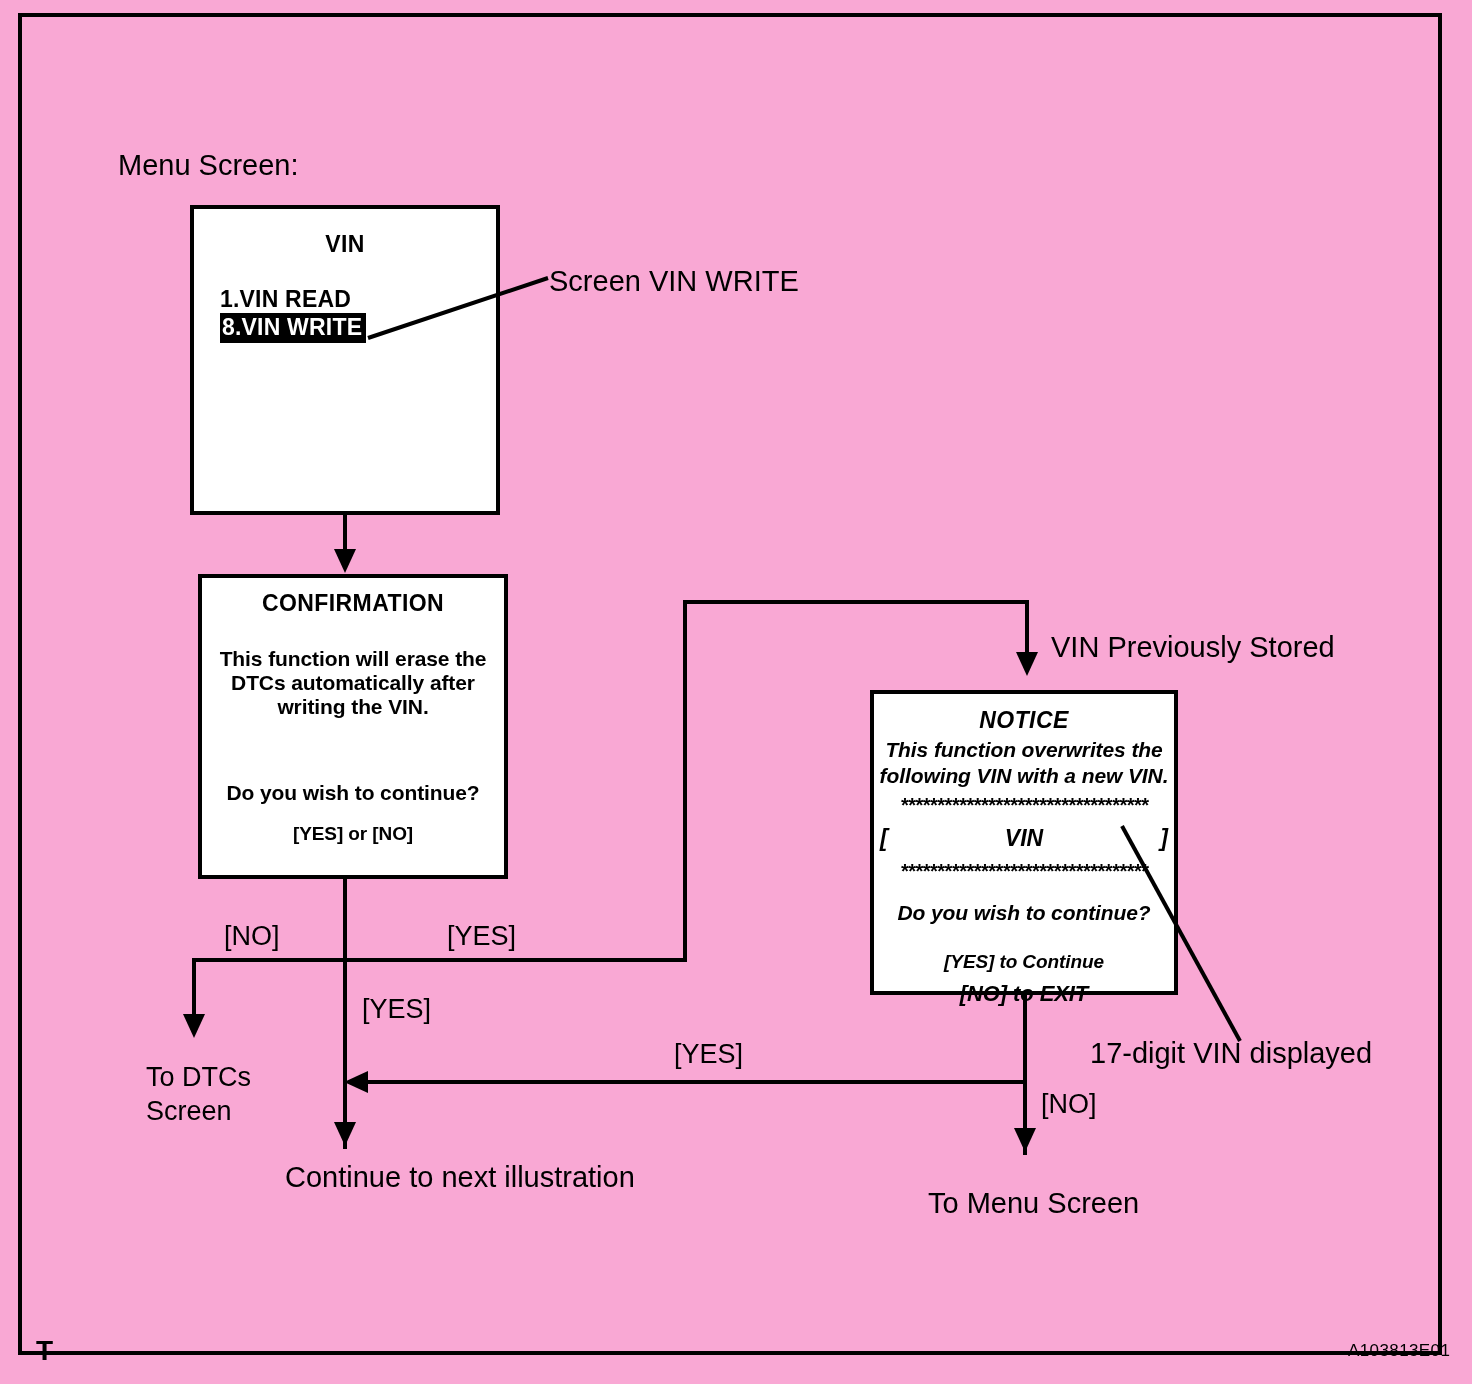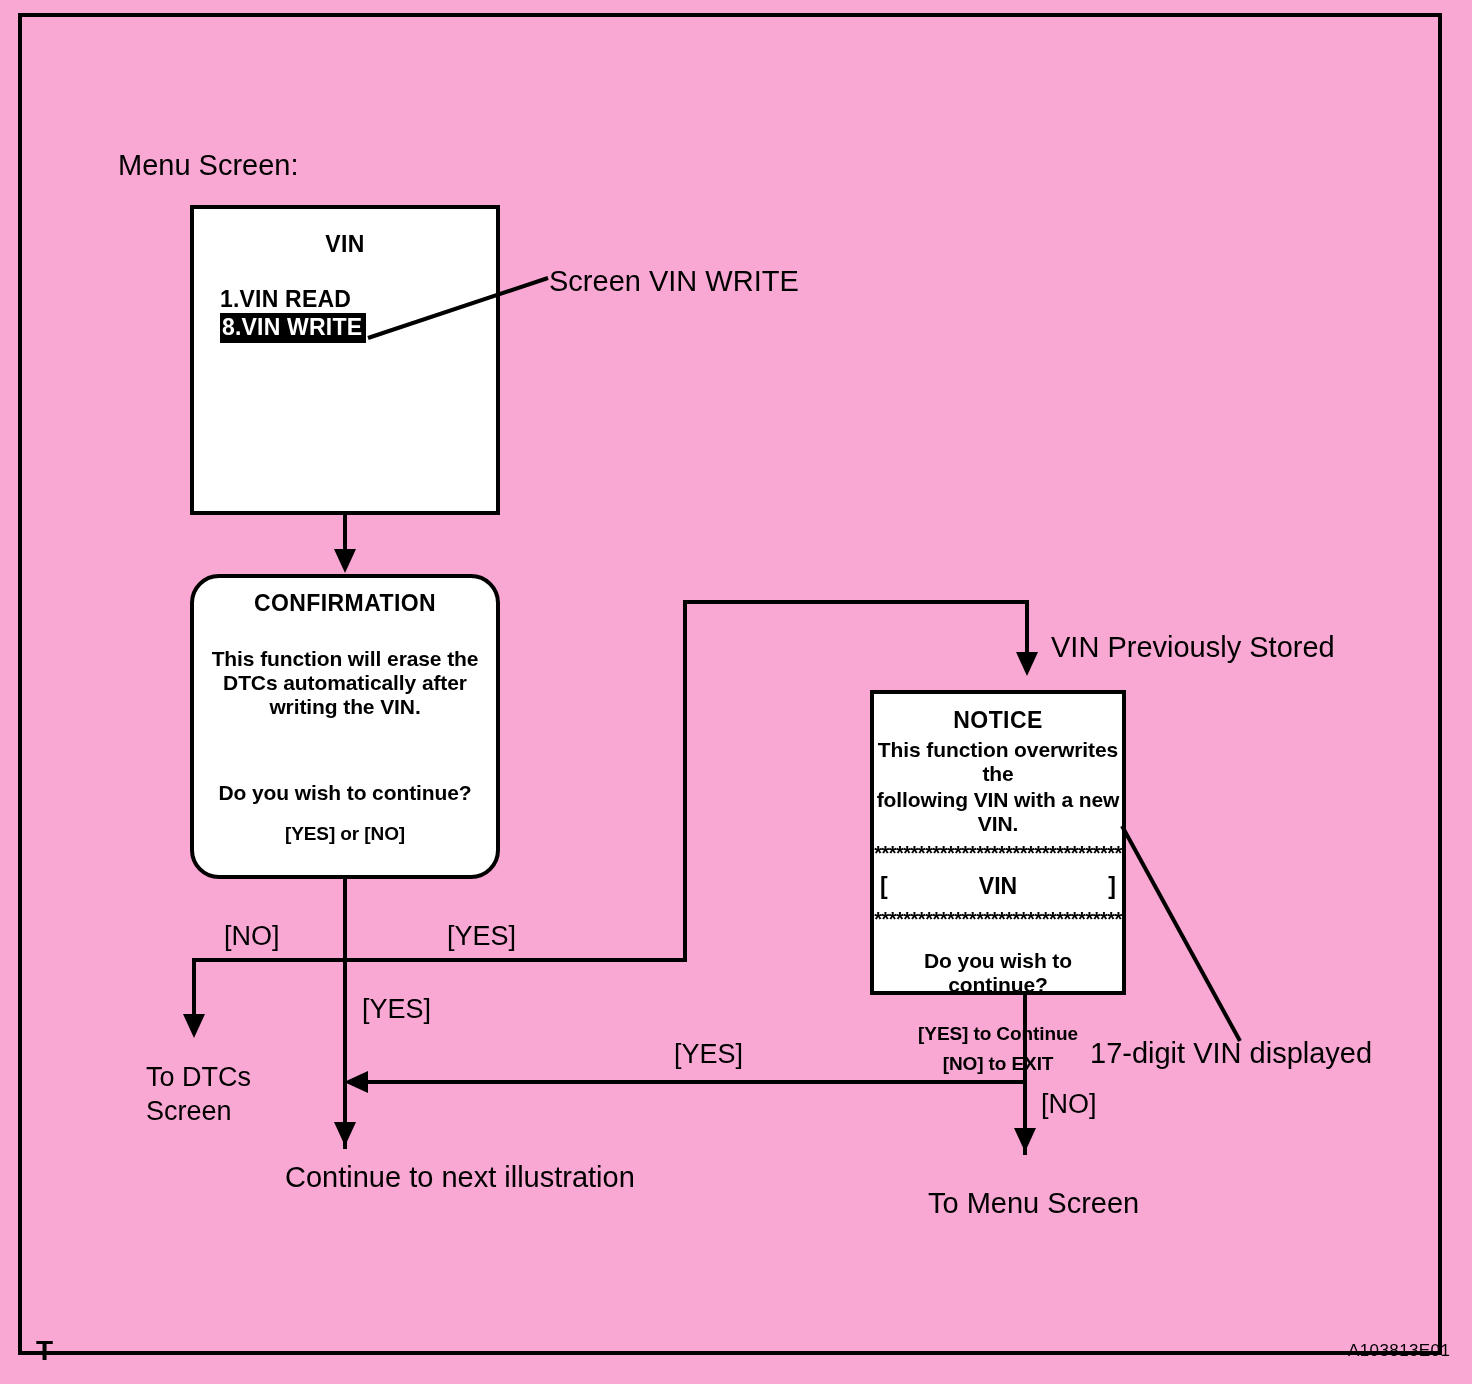--- a/index.html
+++ b/index.html
@@ -137,57 +137,57 @@
   </div>
 
   <svg class="diag" style="left:368px; top:270px; width:190px; height:78px;" viewBox="0 0 190 78">
     <line x1="0" y1="68" x2="180" y2="8" stroke="#000" stroke-width="4"></line>
   </svg>
   <div class="lbl" style="left:549px; top:264px; font-size:29px;">Screen VIN WRITE</div>
 
   <div class="vline" style="left:343px; top:515px; height:42px;"></div>
   <div class="arrow-down" style="left:334px; top:549px;"></div>
 
-  <div class="screen" style="left:190px; top:574px; width:310px; height:305px;border-radius:29px;">
+  <div class="screen" style="left:198px; top:574px; width:310px; height:305px;">
     <div class="title" style="margin-top:12px;">CONFIRMATION</div>
     <div style="margin-top:30px;">
       <div class="line">This function will erase the</div>
       <div class="line">DTCs automatically after</div>
       <div class="line">writing the VIN.</div>
     </div>
     <div class="line" style="margin-top:62px;">Do you wish to continue?</div>
     <div class="line" style="margin-top:18px; font-size:19px;">[YES] or [NO]</div>
   </div>
 
   <div class="vline" style="left:683px; top:600px; height:362px;"></div>
   <div class="hline" style="left:683px; top:600px; width:346px;"></div>
   <div class="vline" style="left:1025px; top:600px; height:58px;"></div>
   <div class="arrow-down" style="left:1016px; top:652px;"></div>
 
   <div class="lbl" style="left:1051px; top:630px; font-size:29px;">VIN Previously Stored</div>
 
-  <div class="screen" style="left:870px; top:690px; width:256px; height:305px;">
+  <div class="screen" style="left:870px; top:690px; width:308px; height:305px;font-style:italic;">
     <div class="title" style="margin-top:13px;">NOTICE</div>
     <div class="line" style="margin-top:4px;">This function overwrites the</div>
     <div class="line" style="margin-top:2px;">following VIN with a new VIN.</div>
 
     <div class="stars" style="margin-top:10px;">**********************************</div>
 
     <div class="vin-row" style="margin-top:12px;">
       <span>[</span>
       <span>VIN</span>
       <span>]</span>
     </div>
 
     <div class="stars" style="margin-top:12px;">**********************************</div>
 
     <div class="line" style="margin-top:22px;">Do you wish to continue?</div>
 
     <div class="line" style="margin-top:26px; font-size:19px;">[YES] to Continue</div>
-    <div class="line" style="margin-top:8px; font-size:19px;">[NO] to EXIT</div>
+    <div class="line" style="margin-top:8px; font-size:22px;">[NO] to EXIT</div>
   </div>
 
   <svg class="diag" style="left:1118px; top:822px; width:130px; height:225px;" viewBox="0 0 130 225">
     <line x1="4" y1="4" x2="122" y2="219" stroke="#000" stroke-width="4"></line>
   </svg>
   <div class="lbl" style="left:1090px; top:1036px; font-size:29px;">17-digit VIN displayed</div>
 
   <div class="vline" style="left:343px; top:879px; height:270px;"></div>
   <div class="arrow-down" style="left:334px; top:1122px;"></div>
 

